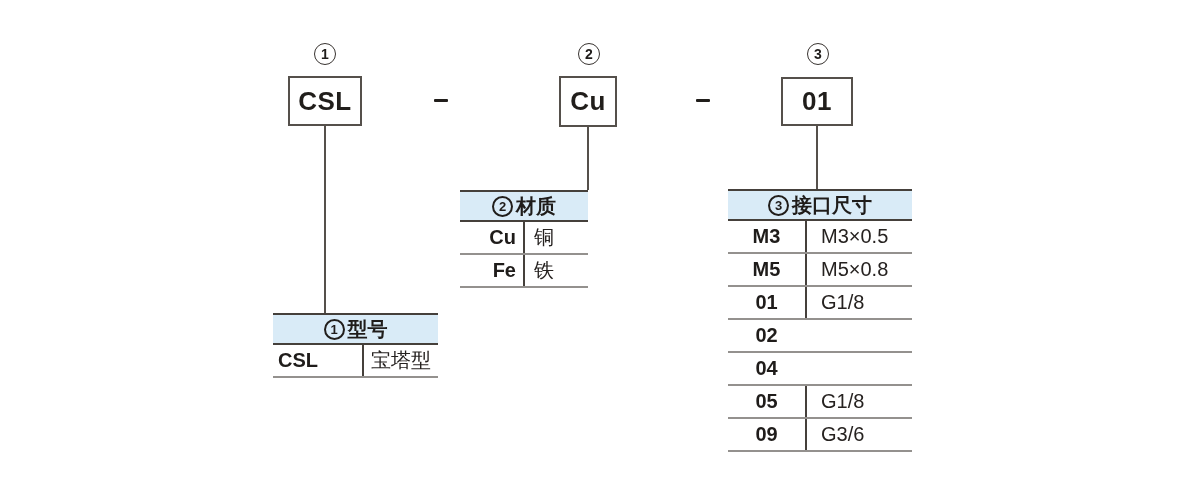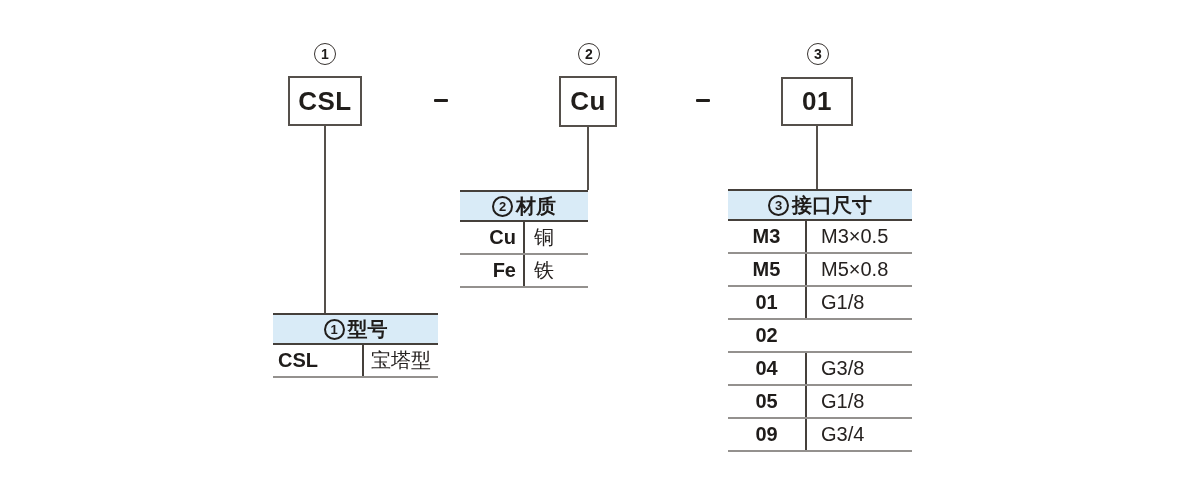--- a/index.html
+++ b/index.html
@@ -130,25 +130,24 @@
     </div>
     <div class="trow">
       <div class="tcode">01</div>
       <div class="tval">G1/8</div>
     </div>
     <div class="trow">
       <div class="tcode">02</div>
     </div>
     <div class="trow">
       <div class="tcode">04</div>
-      <div class="tval">G3/8</div>
     </div>
     <div class="trow">
       <div class="tcode">05</div>
       <div class="tval">G1/8</div>
     </div>
     <div class="trow">
       <div class="tcode">09</div>
-      <div class="tval">G3/4</div>
+      <div class="tval">G3/6</div>
     </div>
   </div>
 
 </div>
 
 </body></html>

